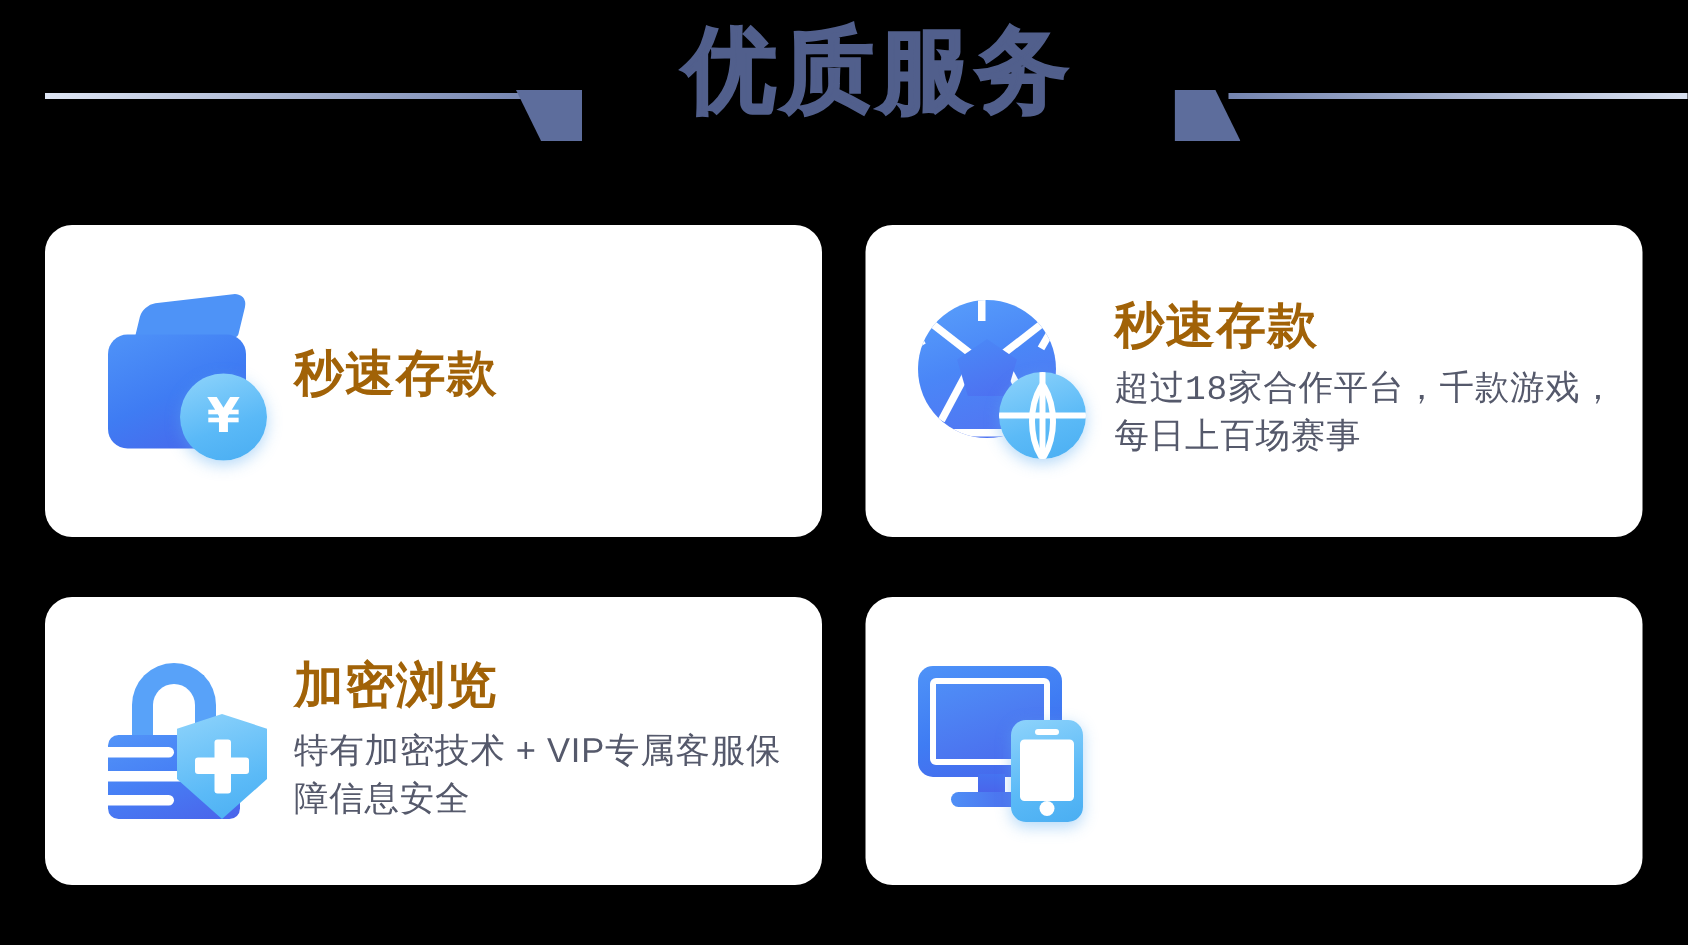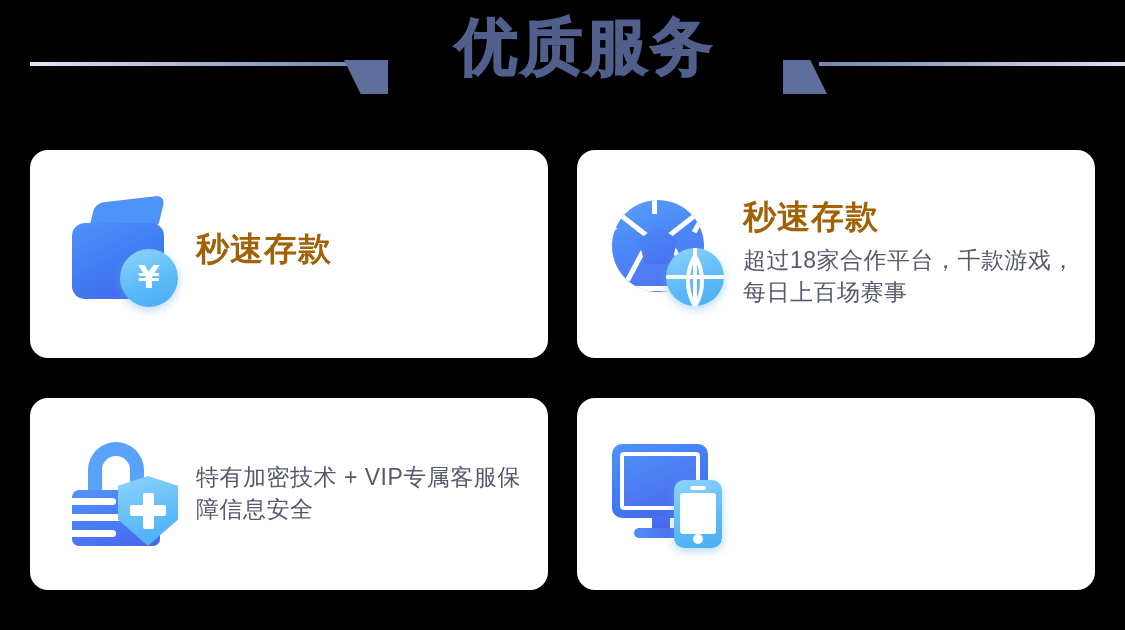--- a/index.html
+++ b/index.html
@@ -53,21 +53,21 @@
   }
   .txt{padding-left:6px;padding-right:10px;}
   .c-title{
     font-size:33px;font-weight:700;color:#a16207;letter-spacing:1px;
     line-height:1.1;margin:0 0 10px 0;white-space:nowrap;
   }
   .c-desc{
     font-size:23px;color:#55596b;line-height:1.38;margin:0;
     letter-spacing:0.5px;max-width:352px;
   }
-  .c-desc.wide{max-width:360px;}
+  .c-desc.wide{max-width:360px;font-family:Liberation Mono, monospace;}
 
   
   .wallet{position:relative;width:112px;height:106px;}
   .wallet .flap{
     position:absolute;left:20px;top:2px;width:68px;height:30px;
     background:#4e93f7;border-radius:8px 10px 2px 2px;
     transform:skewX(-20deg) rotate(-7deg);transform-origin:left bottom;
   }
   .wallet .body{
     position:absolute;left:4px;top:22px;width:92px;height:76px;
@@ -247,20 +247,21 @@
             <div class="slot sl1"></div>
               <div class="slot sl2"></div>
               <div class="slot sl3"></div>
           </div>
           <div class="shield"></div>
           <div class="plus-h"></div>
           <div class="plus-v"></div>
         </div>
       </div>
       <div class="txt">
+        <p class="c-title">加密浏览</p>
         <p class="c-desc">特有加密技术 + VIP专属客服保障信息安全</p>
       </div>
     </div>
 
     <div class="card">
       <div class="icon-wrap">
         <div class="devices">
           <div class="monitor">
             <div class="screen"></div>
           </div>

